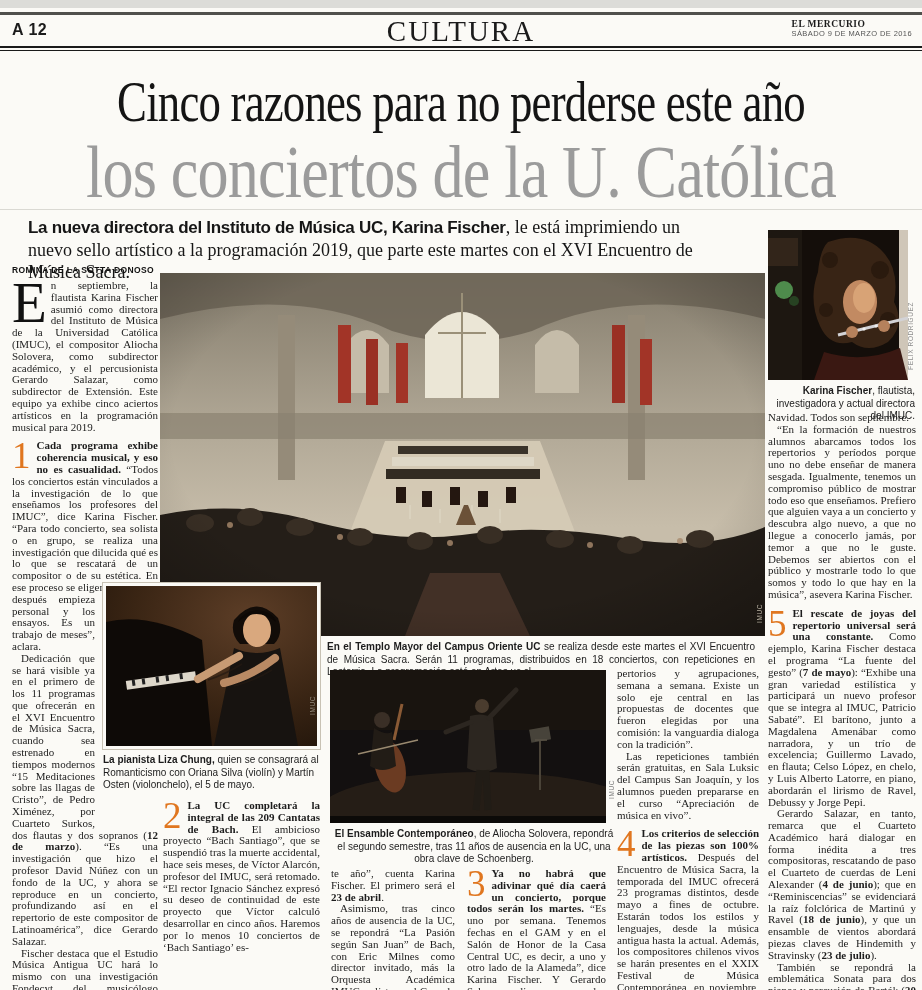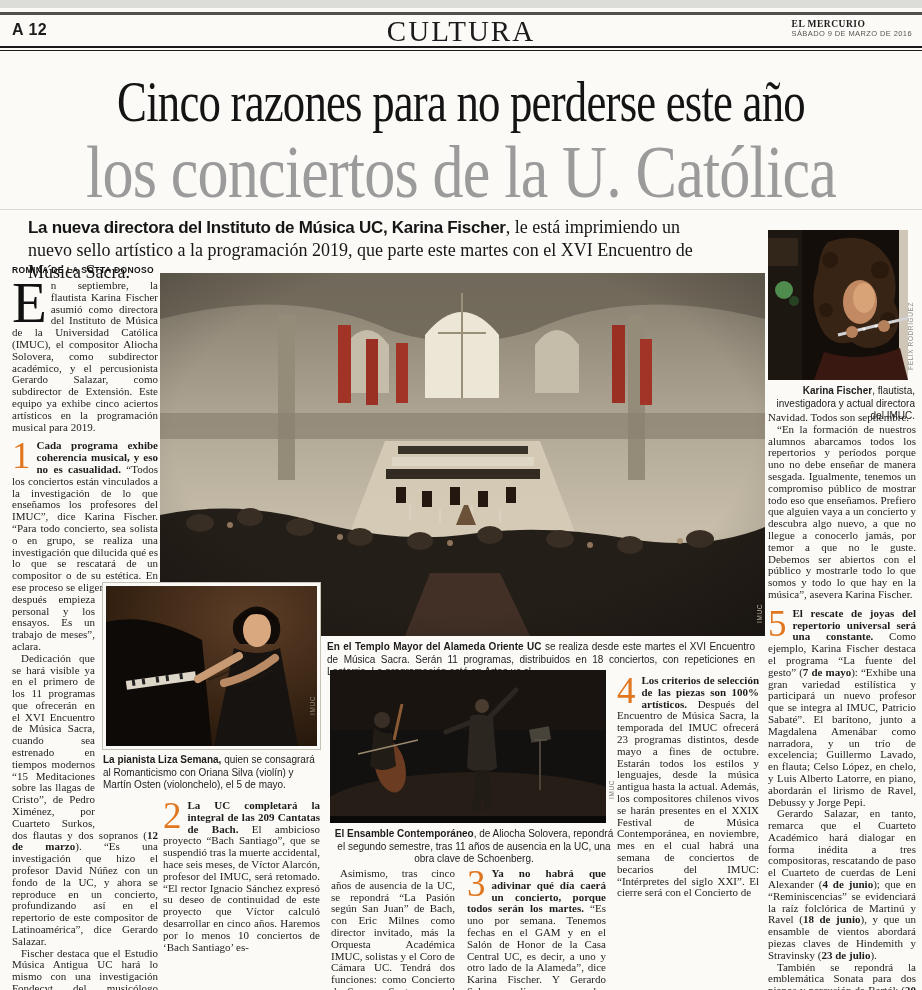--- a/index.html
+++ b/index.html
@@ -151,21 +151,21 @@
           <circle cx="180" cy="264" r="3"></circle>
           <circle cx="290" cy="270" r="3"></circle>
           <circle cx="430" cy="272" r="3"></circle>
           <circle cx="520" cy="268" r="3"></circle>
       </g>
       <path d="M270,300 H340 L370,363 H245 Z" fill="#4a342a" opacity=".8"></path>
       <rect width="605" height="363" fill="url(#vin)"></rect>
     </svg>
   </div>
   <div class="vcred" style="left:756px;top:596px;color:#b9b1a2">IMUC</div>
-  <p class="cap" style="left:327px;top:633px;width:428px"><b>En el Templo Mayor del Alameda Oriente UC</b><span> se realiza desde este martes el XVI Encuentro de Música Sacra. Serán 11 programas, distribuidos en 18 conciertos, con repeticiones en Lastarria. La programación está en Artes.uc.cl</span></p>
+  <p class="cap" style="left:327px;top:633px;width:428px"><b>En el Templo Mayor del Campus Oriente UC</b><span> se realiza desde este martes el XVI Encuentro de Música Sacra. Serán 11 programas, distribuidos en 18 conciertos, con repeticiones en Lastarria. La programación está en Artes.uc.cl</span></p>
 
   <div class="photo framed" style="left:103px;top:575px;width:217px;height:166px;z-index:5">
     <svg viewBox="0 0 211 160" preserveAspectRatio="none">
       <defs>
         <radialGradient id="pbg" cx=".68" cy=".2" r="1">
           <stop offset="0" stop-color="#5d3e27"></stop>
             <stop offset=".55" stop-color="#3a2514"></stop>
             <stop offset="1" stop-color="#1c1108"></stop>
         </radialGradient>
       </defs>
@@ -182,21 +182,21 @@
       <path d="M128,34 Q150,8 172,32 Q178,48 168,58 L134,58 Q124,48 128,34 Z" fill="#120c08"></path>
       <ellipse cx="151" cy="44" rx="14" ry="17" fill="#d9a87e"></ellipse>
       <path d="M132,36 Q150,20 170,36 Q168,26 151,24 Q136,26 132,36 Z" fill="#0d0805"></path>
       <path d="M128,62 Q151,72 174,62 L192,160 L108,160 Z" fill="#171310"></path>
       <path d="M133,70 Q108,84 92,93" stroke="#c89b74" stroke-width="8" fill="none" stroke-linecap="round"></path>
       <path d="M169,72 Q146,90 118,97" stroke="#b98a64" stroke-width="8" fill="none" stroke-linecap="round"></path>
       <path d="M136,78 Q120,88 102,94 M166,84 Q150,94 128,100" stroke="#241a12" stroke-width="1.5" fill="none" opacity=".7"></path>
     </svg>
   </div>
   <div class="vcred" style="left:309px;top:688px;color:#93897b;z-index:6">IMUC</div>
-  <p class="cap" style="left:103px;top:746px;width:217px;text-align:left;z-index:6"><b>La pianista Liza Semana,</b><span> quien se consagrará al Romanticismo con Oriana Silva (violín) y Martín Osten (violonchelo), el 5 de mayo.</span></p>
+  <p class="cap" style="left:103px;top:746px;width:217px;text-align:left;z-index:6"><b>La pianista Liza Chung,</b><span> quien se consagrará al Romanticismo con Oriana Silva (violín) y Martín Osten (violonchelo), el 5 de mayo.</span></p>
 
   <div class="photo" style="left:330px;top:662px;width:276px;height:153px">
     <svg viewBox="0 0 276 153" preserveAspectRatio="none">
       <rect width="276" height="153" fill="#131010"></rect>
       <rect x="0" y="0" width="276" height="60" fill="#19140f"></rect>
       <ellipse cx="150" cy="140" rx="160" ry="38" fill="#2e241a" opacity=".7"></ellipse>
       <ellipse cx="60" cy="96" rx="15" ry="27" fill="#6b3b22" transform="rotate(-14 60 96)"></ellipse>
       <path d="M64,70 L72,34" stroke="#8a5a35" stroke-width="3"></path>
       <circle cx="52" cy="50" r="8" fill="#3a2f26"></circle>
       <path d="M44,58 Q56,66 62,62 L66,96 Q52,104 40,96 Z" fill="#221c16"></path>
@@ -219,28 +219,31 @@
     <p class="item"><span class="onum">1</span><b>Cada programa exhibe coherencia musical, y eso no es casualidad.</b><span> “Todos los conciertos están vinculados a la investigación de lo que enseñamos los profesores del IMUC”, dice Karina Fischer. “Para todo concierto, sea solista o en grupo, se realiza una investigación que dilucida qué es lo que se rescatará de un compositor o de su estética. En ese proceso se eligen las obras, y después empieza el estudio </span><span class="intrude"></span><span>personal y los ensayos. Es un trabajo de meses”, aclara.</span></p>
     <p class="ind"><span>Dedicación que se hará visible ya en el primero de los 11 programas que ofrecerán en el XVI Encuentro de Música Sacra, cuando sea estrenado en tiempos modernos “15 Meditaciones sobre las llagas de Cristo”, de Pedro Ximénez, por Cuarteto Surkos, dos flautas y dos sopranos (</span><b>12 de marzo</b><span>). “Es una investigación que hizo el profesor David Núñez con un fondo de la UC, y ahora se reproduce en un concierto, profundizando así en el repertorio de este compositor de Latinoamérica”, dice Gerardo Salazar.</span></p>
     <p class="ind"><span>Fischer destaca que el Estudio Música Antigua UC hará lo mismo con una investigación Fondecyt del musicólogo Alejandro Vera: “Dixit Dominus”, con autores del siglo XVIII (</span></p>
   </div>
 
   <div class="col" style="left:163px;top:785px;width:157px">
     <p class="item"><span class="onum">2</span><b>La UC completará la integral de las 209 Cantatas de Bach.</b><span> El ambicioso proyecto “Bach Santiago”, que se suspendió tras la muerte accidental, hace seis meses, de Víctor Alarcón, profesor del IMUC, será retomado. “El rector Ignacio Sánchez expresó su deseo de continuidad de este proyecto que Víctor calculó desarrollar en cinco años. Haremos por lo menos 10 conciertos de ‘Bach Santiago’ es-</span></p>
   </div>
 
   <div class="col" style="left:331px;top:860px;width:124px">
+    <p><span>te año”, cuenta Karina Fischer. El primero será el </span><b>23 de abril</b><span>.</span></p>
     <p class="ind"><span>Asimismo, tras cinco años de ausencia de la UC, se repondrá “La Pasión según San Juan” de Bach, con Eric Milnes como director invitado, más la Orquesta Académica IMUC, solistas y el Coro de Cámara UC. Tendrá dos funciones: como Concierto de Semana Santa y en el Encuentro de Música Sacra (</span></p>
   </div>
 
   <div class="col" style="left:467px;top:860px;width:139px">
     <p><span class="onum">3</span><b>Ya no habrá que adivinar qué día caerá un concierto, porque todos serán los martes.</b><span> “Es uno por semana. Tenemos fechas en el GAM y en el Salón de Honor de la Casa Central UC, es decir, a uno y otro lado de la Alameda”, dice Karina Fischer. Y Gerardo Salazar explica que ya no los organizan en ciclos: “Estamos apostando a que nuestro público disfrute diversos re-</span></p>
   </div>
 
   <div class="col" style="left:617px;top:660px;width:142px">
+    <p>pertorios y agrupaciones, semana a semana. Existe un solo eje central en las propuestas de docentes que fueron elegidas por una comisión: la vanguardia dialoga con la tradición”.</p>
+    <p class="ind">Las repeticiones también serán gratuitas, en Sala Luksic del Campus San Joaquín, y los alumnos pueden prepararse en el curso “Apreciación de música en vivo”.</p>
     <p class="item"><span class="onum">4</span><b>Los criterios de selección de las piezas son 100% artísticos.</b><span> Después del Encuentro de Música Sacra, la temporada del IMUC ofrecerá 23 programas distintos, desde mayo a fines de octubre. Estarán todos los estilos y lenguajes, desde la música antigua hasta la actual. Además, los compositores chilenos vivos se harán presentes en el XXIX Festival de Música Contemporánea, en noviembre, mes en el cual habrá una semana de conciertos de becarios del IMUC: “Intérpretes del siglo XXI”. El cierre será con el Concierto de</span></p>
   </div>
 
   <div class="col" style="left:768px;top:404px;width:148px">
     <p>Navidad. Todos son septiembre.</p>
     <p class="ind">“En la formación de nuestros alumnos abarcamos todos los repertorios y períodos porque uno no debe enseñar de manera sesgada. Igualmente, tenemos un compromiso público de mostrar todo eso que enseñamos. Prefiero que alguien vaya a un concierto y descubra algo nuevo, a que no llegue a conocerlo jamás, por temor a que no le guste. Debemos ser abiertos con el público y mostrarle todo lo que somos y todo lo que hay en la música”, asevera Karina Fischer.</p>
     <p class="item"><span class="onum">5</span><b>El rescate de joyas del repertorio universal será una constante.</b><span> Como ejemplo, Karina Fischer destaca el programa “La fuente del gesto” (</span><b>7 de mayo</b><span>): “Exhibe una gran variedad estilística y participará un nuevo profesor que se integra al IMUC, Patricio Sabaté”. El barítono, junto a Magdalena Amenábar como narradora, y un trío de excelencia; Guillermo Lavado, en flauta; Celso López, en chelo, y Luis Alberto Latorre, en piano, abordarán el lirismo de Ravel, Debussy y Jorge Pepi.</span></p>
     <p class="ind"><span>Gerardo Salazar, en tanto, remarca que el Cuarteto Académico hará dialogar en forma inédita a tres compositoras, rescatando de paso el Cuarteto de cuerdas de Leni Alexander (</span><b>4 de junio</b><span>); que en “Reminiscencias” se evidenciará la raíz folclórica de Martinú y Ravel (</span><b>18 de junio</b><span>), y que un ensamble de vientos abordará piezas claves de Hindemith y Stravinsky (</span><b>23 de julio</b><span>).</span></p>
     <p class="ind"><span>También se repondrá la emblemática Sonata para dos pianos y percusión de Bartók (</span><b>30 de julio</b><span>). “Marca un antes y un después, porque abrió un nuevo camino para la percusión en la música de cámara”, cierra Salazar.</span></p>
   </div>

